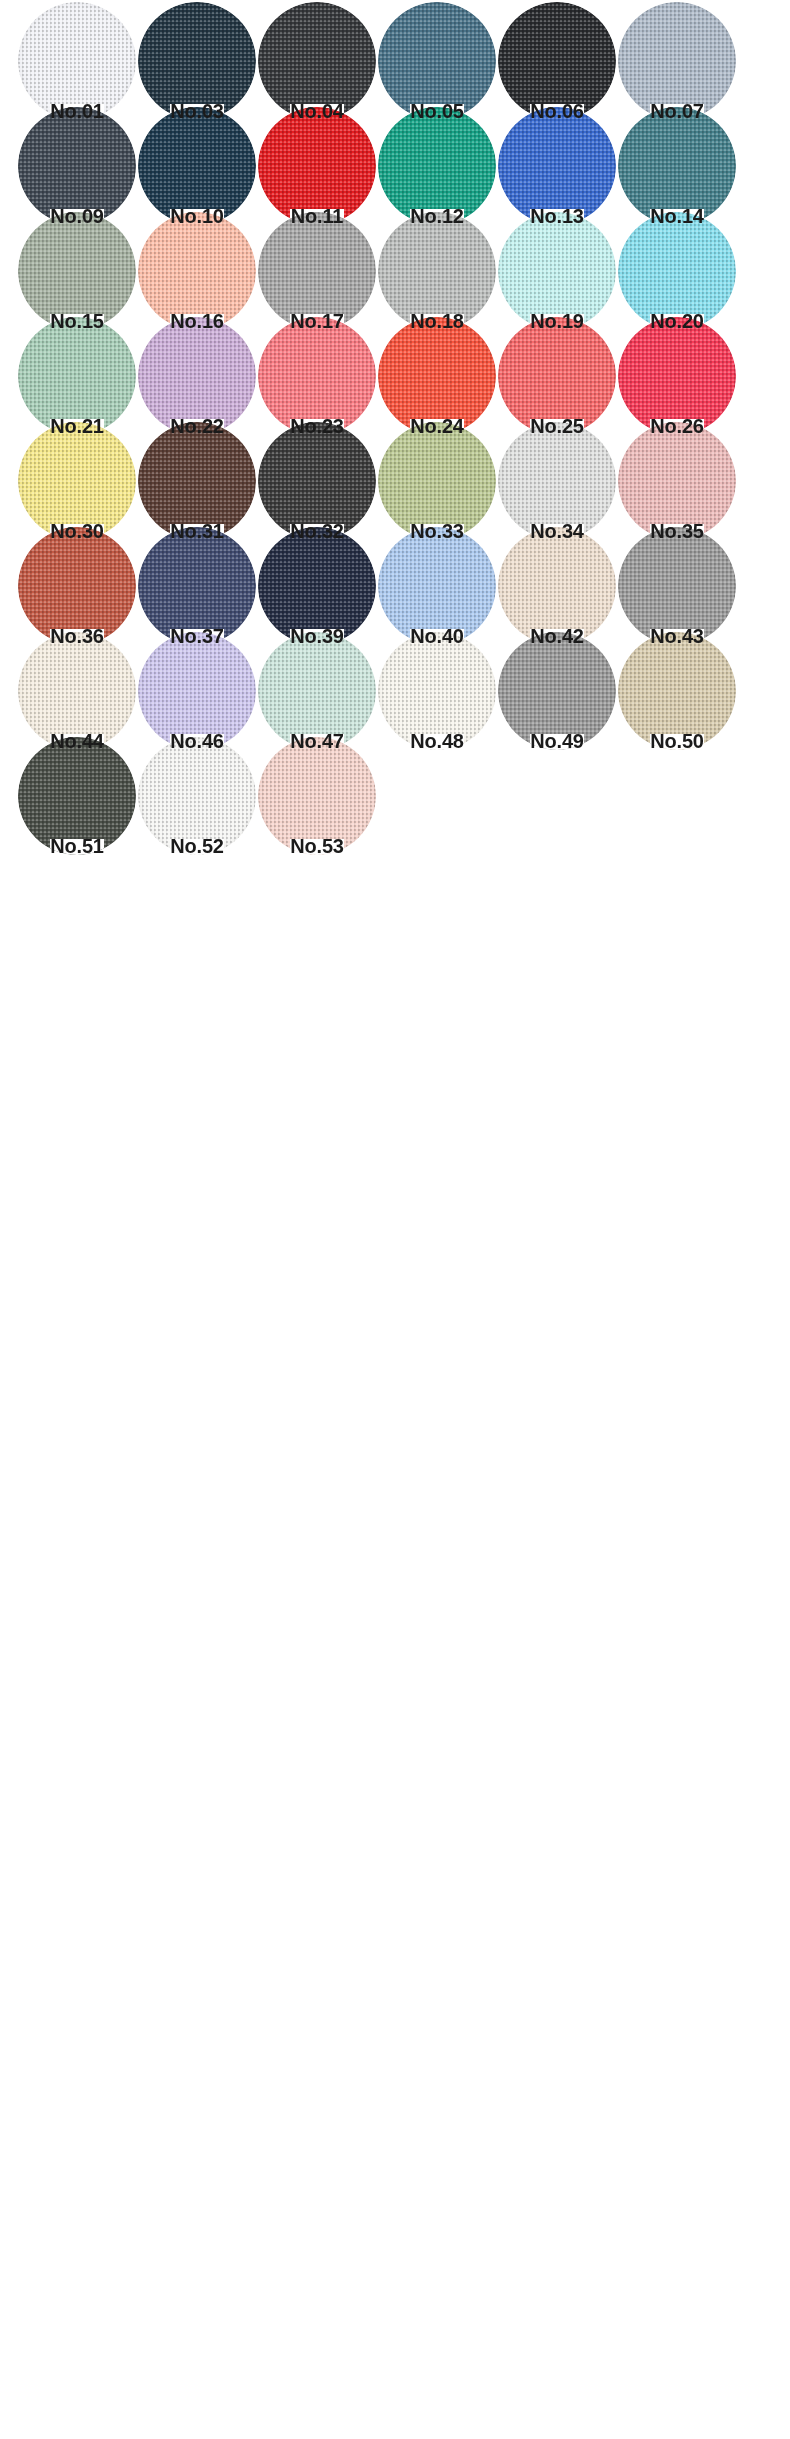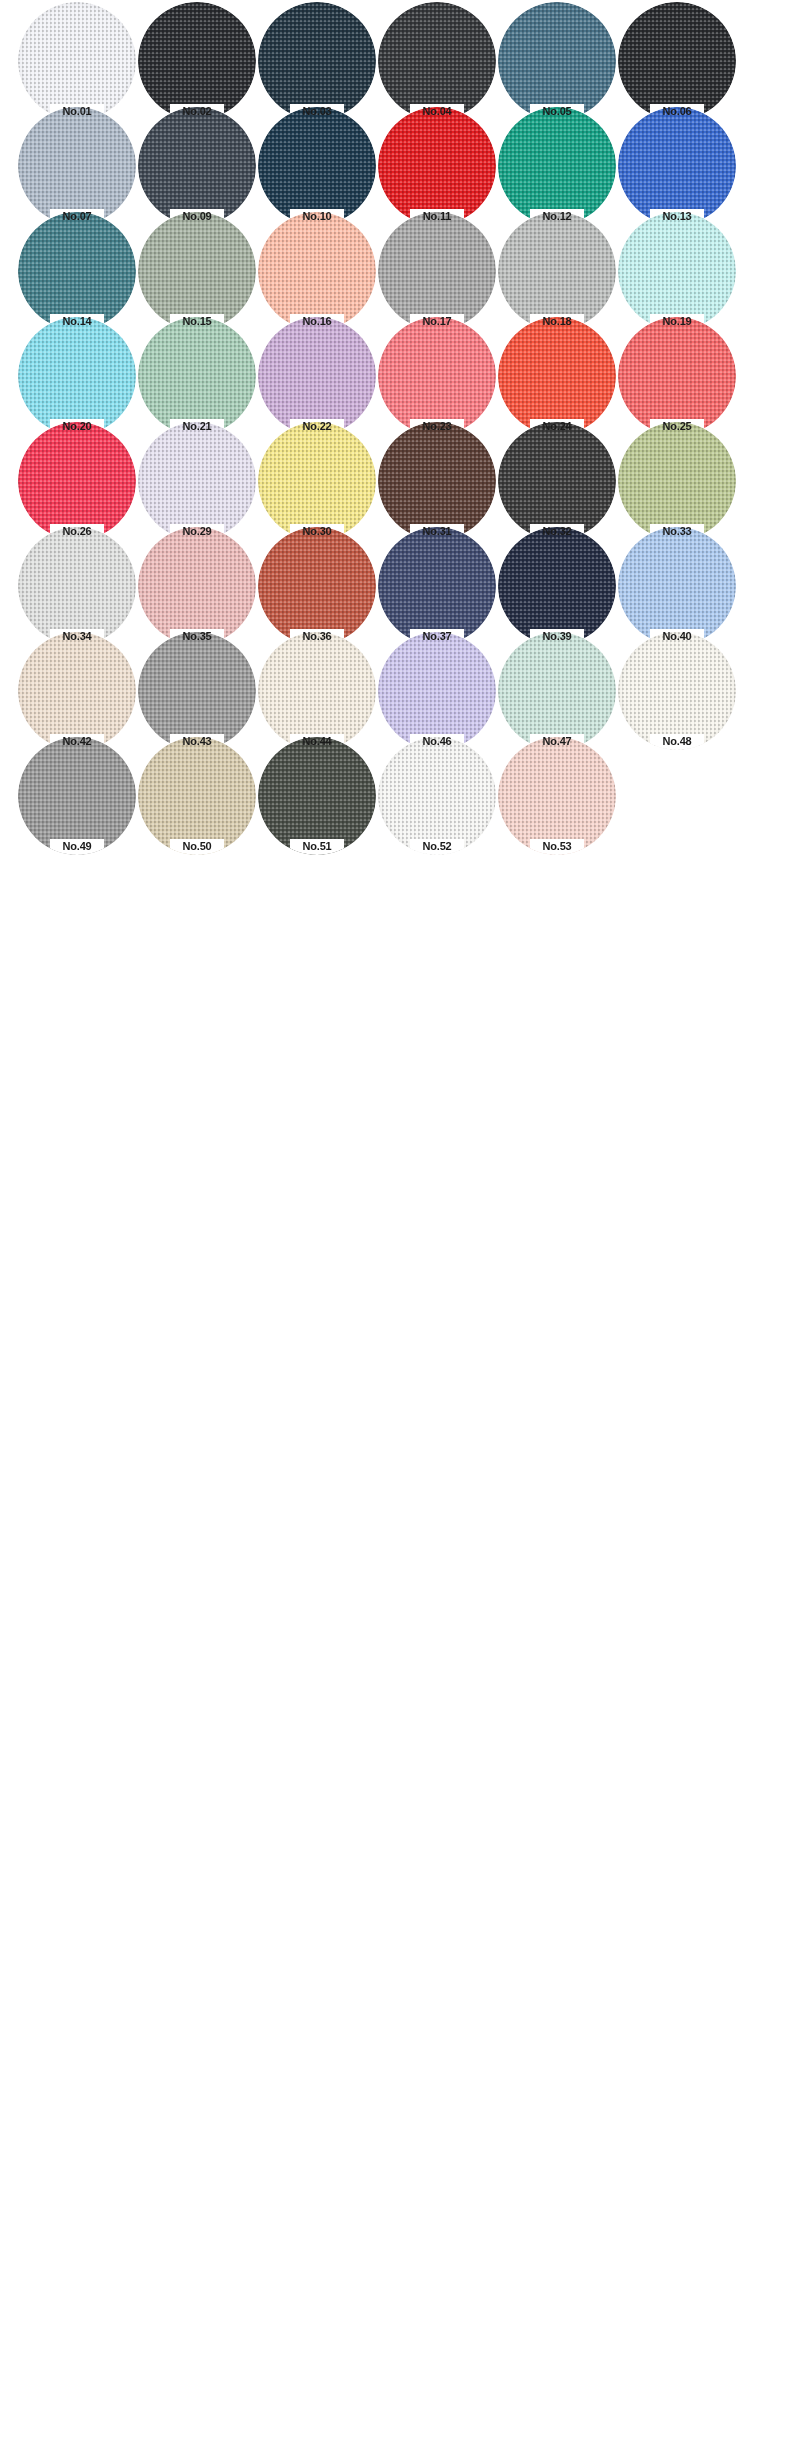--- a/index.html
+++ b/index.html
@@ -90,41 +90,37 @@
     pointer-events: none;
     z-index: 2;
   }
 
   .swatch-label {
     position: absolute;
     left: 0;
     top: 100px;
     width: 118px;
     text-align: center;
-    font-size: 11px;
+    font-size: 20px;
     font-weight: 700;
     color: #1b1b1b;
     letter-spacing: -0.2px;
     line-height: 18px;
     z-index: 3;
   }
 </style>
 </head>
 <body>
 
 <div id="swatch-grid">
     <div class="swatch">
       <div class="swatch-disc" title="#f2f3f7" style="background-color: rgb(242, 243, 247);"></div>
       <div class="swatch-label">No.01</div>
     </div>
     <div class="swatch">
-      <div class="swatch-disc" title="#2b2d31" style="background-color: rgb(43, 45, 49);"></div>
-      <div class="swatch-label">No.02</div>
-    </div>
-    <div class="swatch">
       <div class="swatch-disc" title="#243744" style="background-color: rgb(36, 55, 68);"></div>
       <div class="swatch-label">No.03</div>
     </div>
     <div class="swatch">
       <div class="swatch-disc" title="#37393c" style="background-color: rgb(55, 57, 60);"></div>
       <div class="swatch-label">No.04</div>
     </div>
     <div class="swatch">
       <div class="swatch-disc" title="#4a7389" style="background-color: rgb(74, 115, 137);"></div>
       <div class="swatch-label">No.05</div>
@@ -203,24 +199,20 @@
     </div>
     <div class="swatch">
       <div class="swatch-disc" title="#f76a6c" style="background-color: rgb(247, 106, 108);"></div>
       <div class="swatch-label">No.25</div>
     </div>
     <div class="swatch">
       <div class="swatch-disc" title="#f73b58" style="background-color: rgb(247, 59, 88);"></div>
       <div class="swatch-label">No.26</div>
     </div>
     <div class="swatch">
-      <div class="swatch-disc" title="#e6e2f0" style="background-color: rgb(230, 226, 240);"></div>
-      <div class="swatch-label">No.29</div>
-    </div>
-    <div class="swatch">
       <div class="swatch-disc" title="#f6e98d" style="background-color: rgb(246, 233, 141);"></div>
       <div class="swatch-label">No.30</div>
     </div>
     <div class="swatch">
       <div class="swatch-disc" title="#5d4037" style="background-color: rgb(93, 64, 55);"></div>
       <div class="swatch-label">No.31</div>
     </div>
     <div class="swatch">
       <div class="swatch-disc" title="#3c3c3c" style="background-color: rgb(60, 60, 60);"></div>
       <div class="swatch-label">No.32</div>

